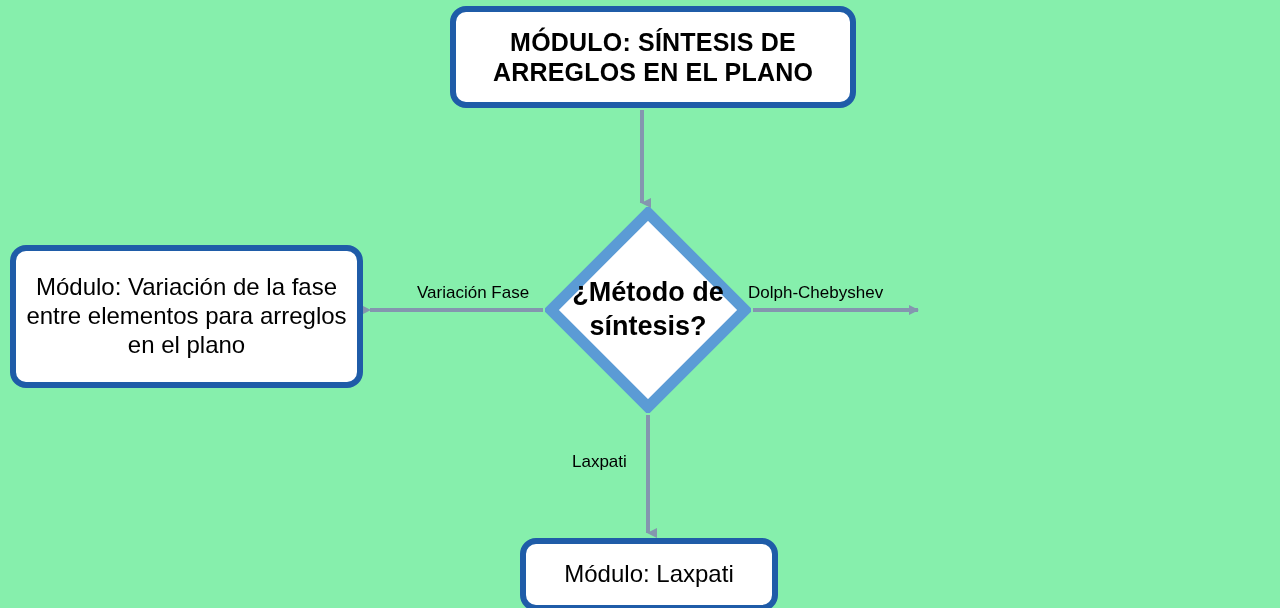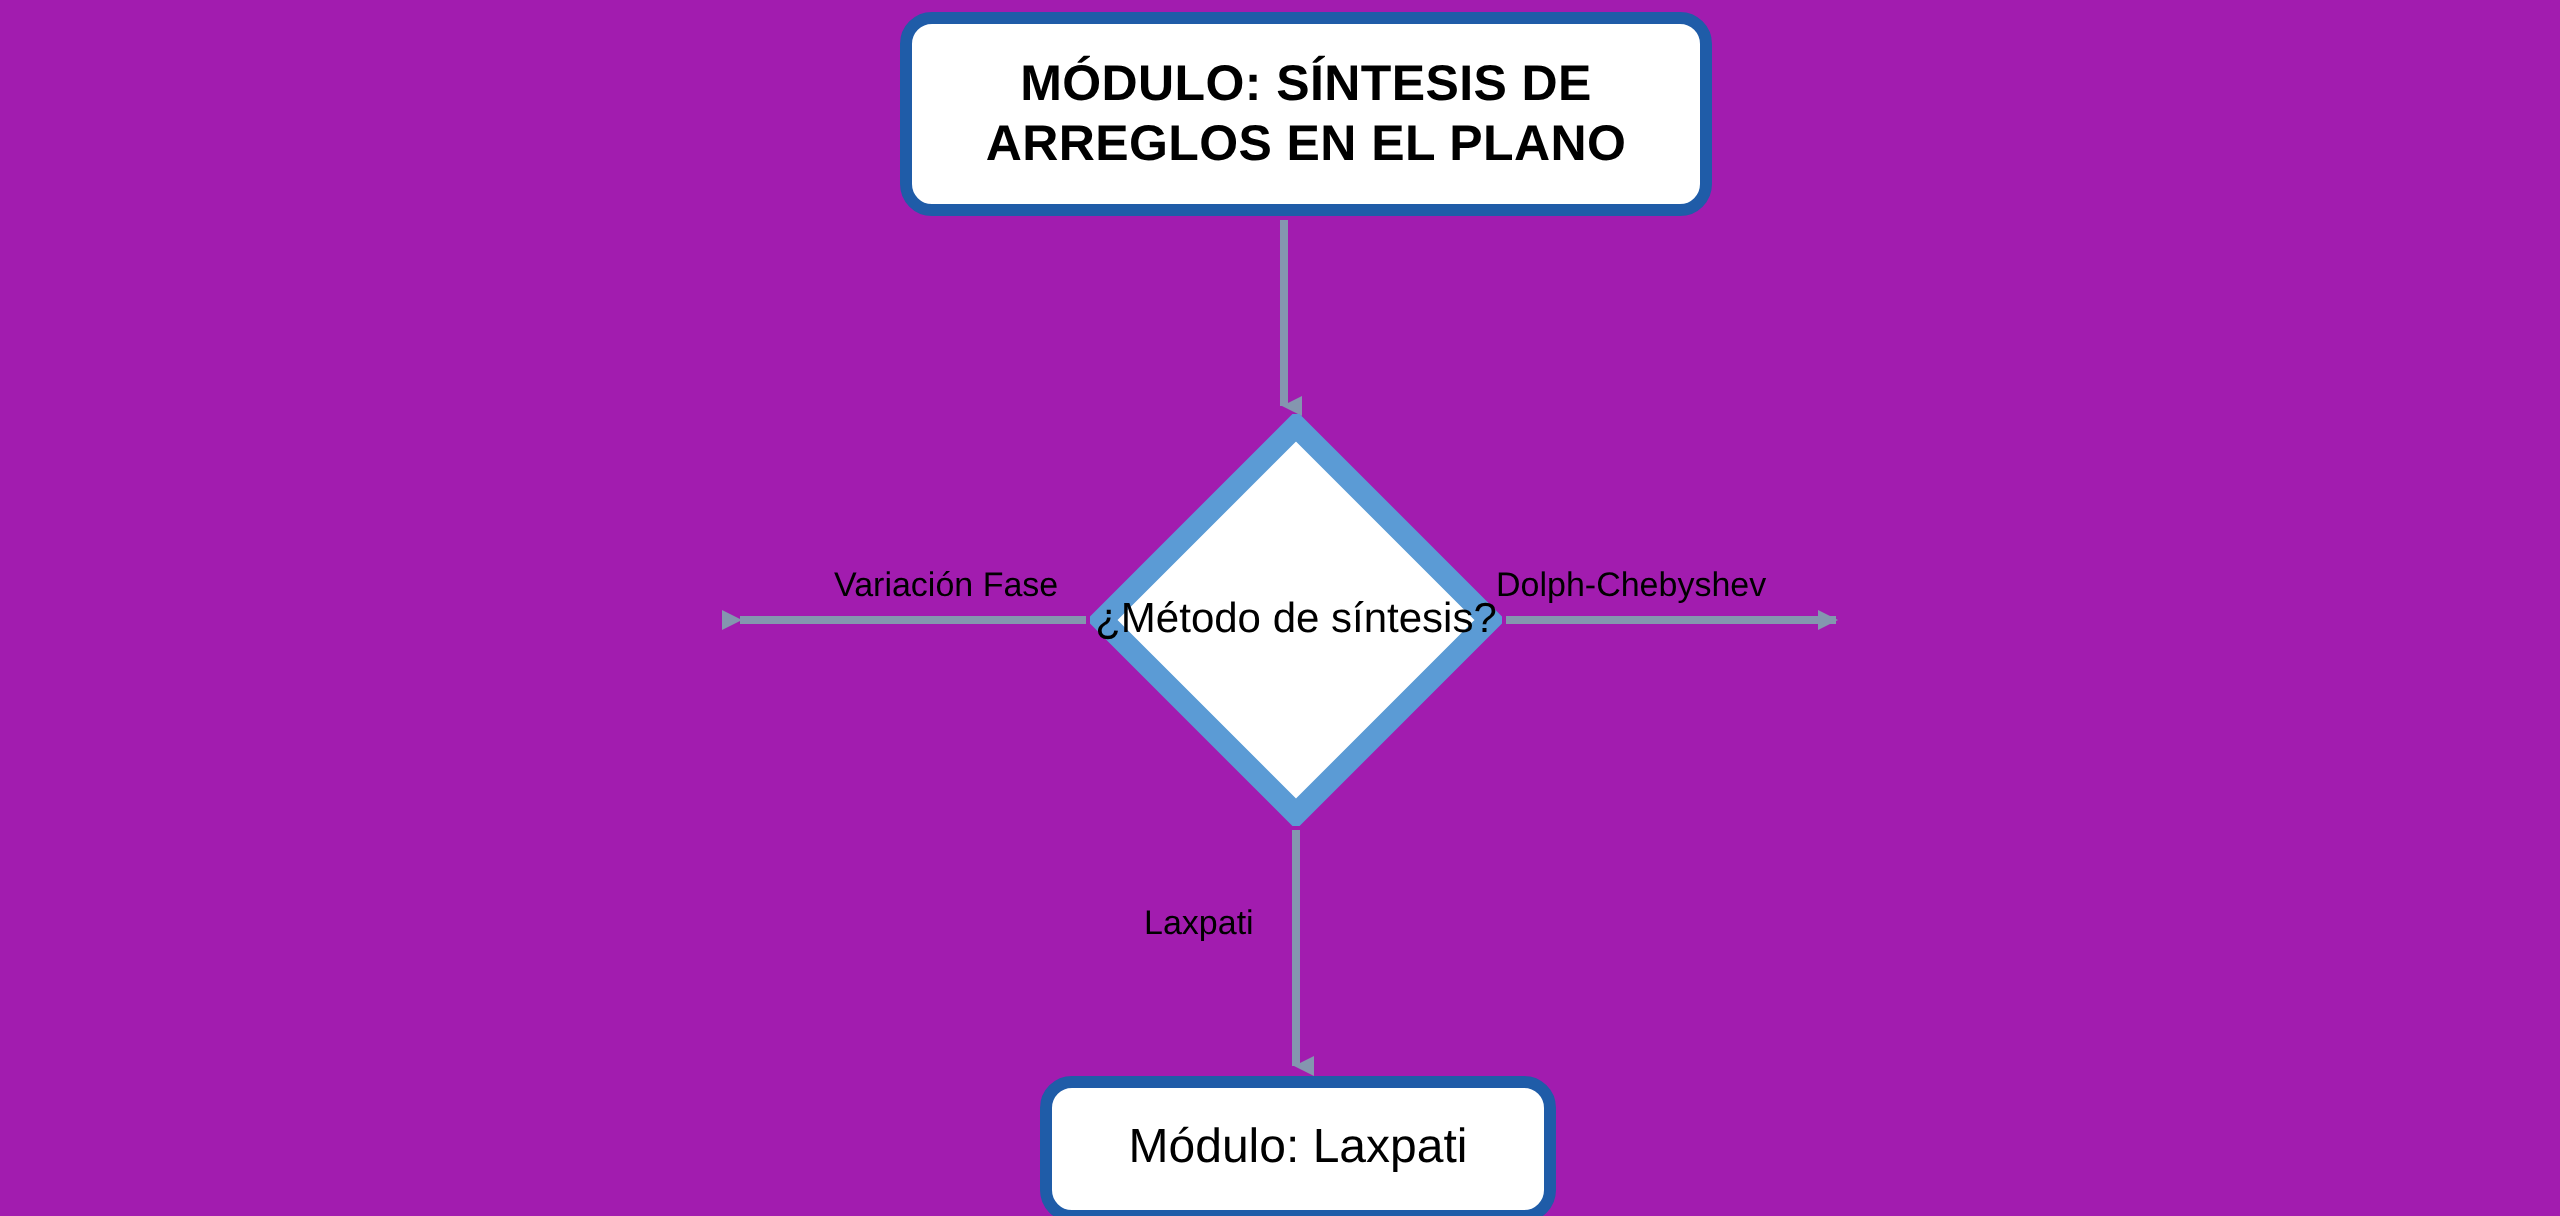--- a/index.html
+++ b/index.html
@@ -7,21 +7,21 @@
     padding: 0;
     background: #ffffff;
   }
   body {
     font-family: "Liberation Sans", sans-serif;
   }
   #canvas {
     position: relative;
     width: 1280px;
     height: 608px;
-    background: #a21caf;
+    background: #86efac;
     overflow: hidden;
   }
   
   .node-box {
     position: absolute;
     box-sizing: border-box;
     background: #ffffff;
     border: 6px solid #1F5CA8;
     border-radius: 16px;
     display: flex;
@@ -85,22 +85,22 @@
   #node-decision .diamond-label {
     position: absolute;
     left: 0;
     top: 0;
     width: 206px;
     height: 206px;
     display: flex;
     align-items: center;
     justify-content: center;
     text-align: center;
-    font-size: 21px;
-    font-weight: normal;
+    font-size: 27px;
+    font-weight: bold;
     color: #000000;
     line-height: 1.25;
     pointer-events: none;
   }
   
   .connector {
     position: absolute;
     left: 0;
     top: 0;
     width: 1280px;
@@ -159,20 +159,23 @@
 
   <div id="node-decision">
     <svg width="206" height="206" viewBox="0 0 206 206">
       <polygon points="103,6 200,103 103,200 6,103" fill="#ffffff" stroke="#5B9BD5" stroke-width="11" stroke-linejoin="miter"></polygon>
     </svg>
     <div class="diamond-label">¿Método de síntesis?</div>
   </div>
 
   <div class="edge-label" id="edge-label-left">Variación Fase</div>
 
+  <div class="node-box" id="node-left">
+    <span class="node-text">Módulo: Variación de la fase entre elementos para arreglos en el plano</span>
+  </div>
 
   <div class="edge-label" id="edge-label-right">Dolph-Chebyshev</div>
 
 
   <div class="edge-label" id="edge-label-bottom">Laxpati</div>
 
   <div class="node-box" id="node-bottom">
     <span class="node-text">Módulo: Laxpati</span>
   </div>
 

